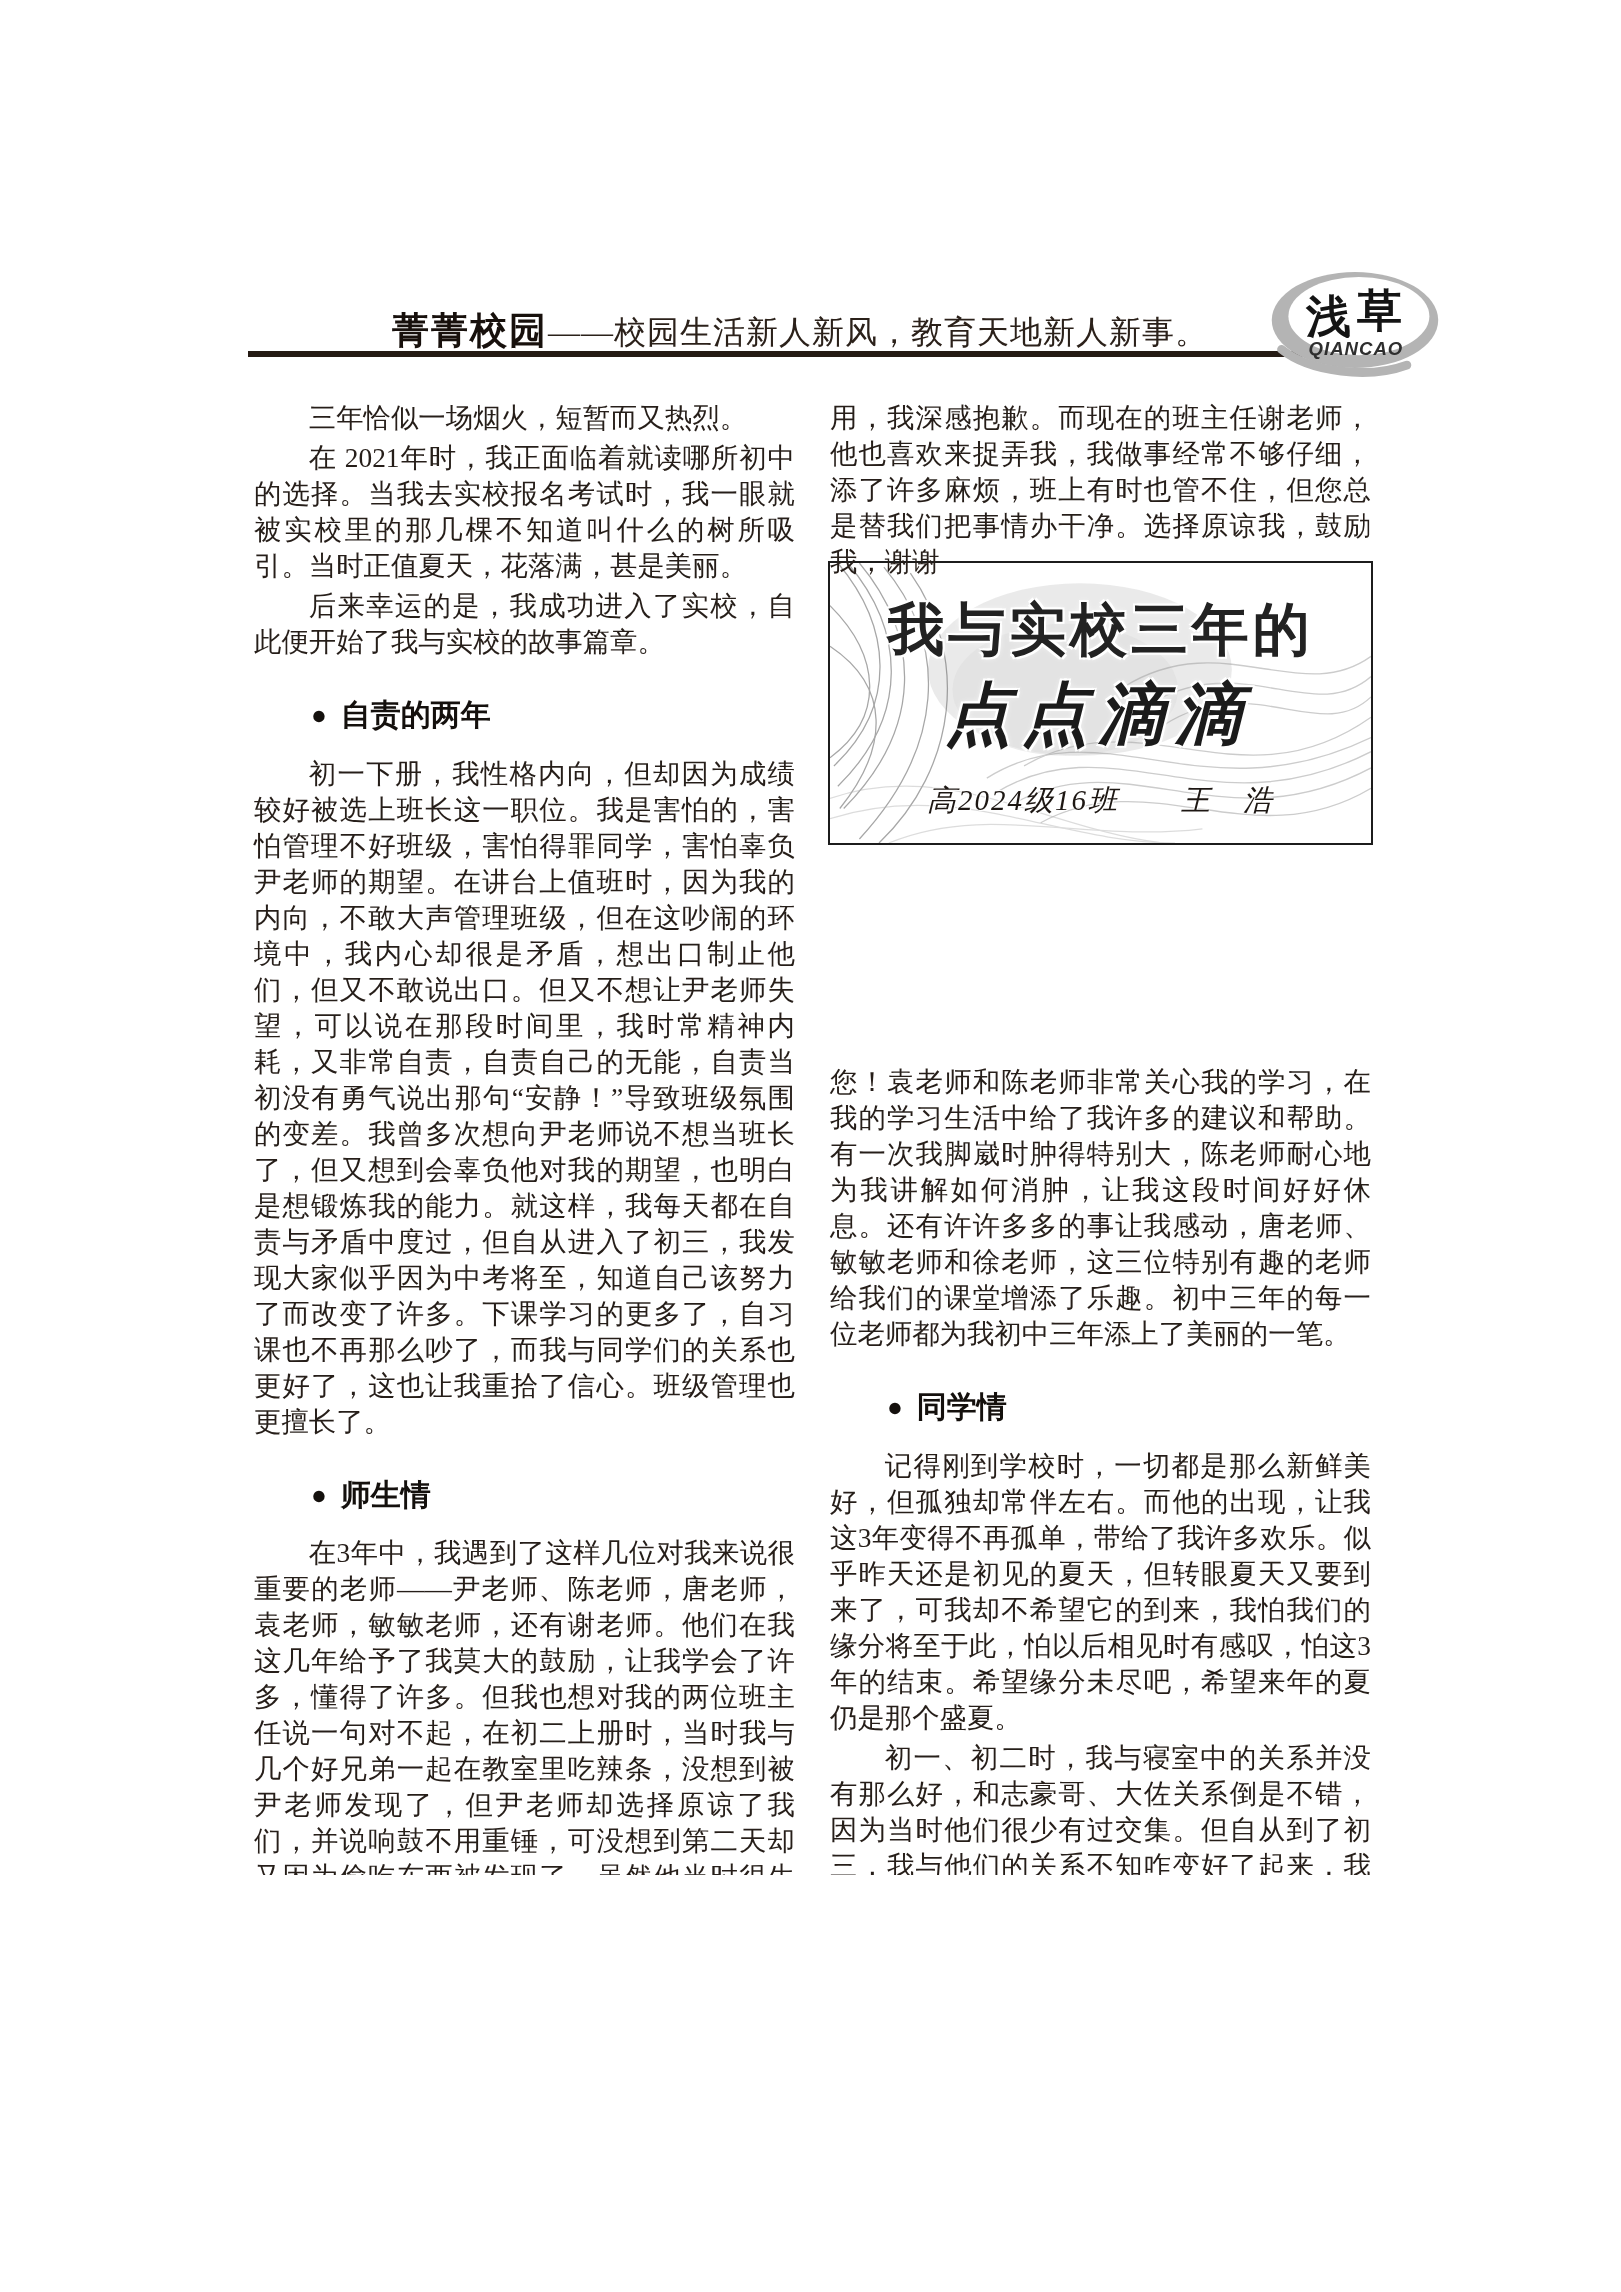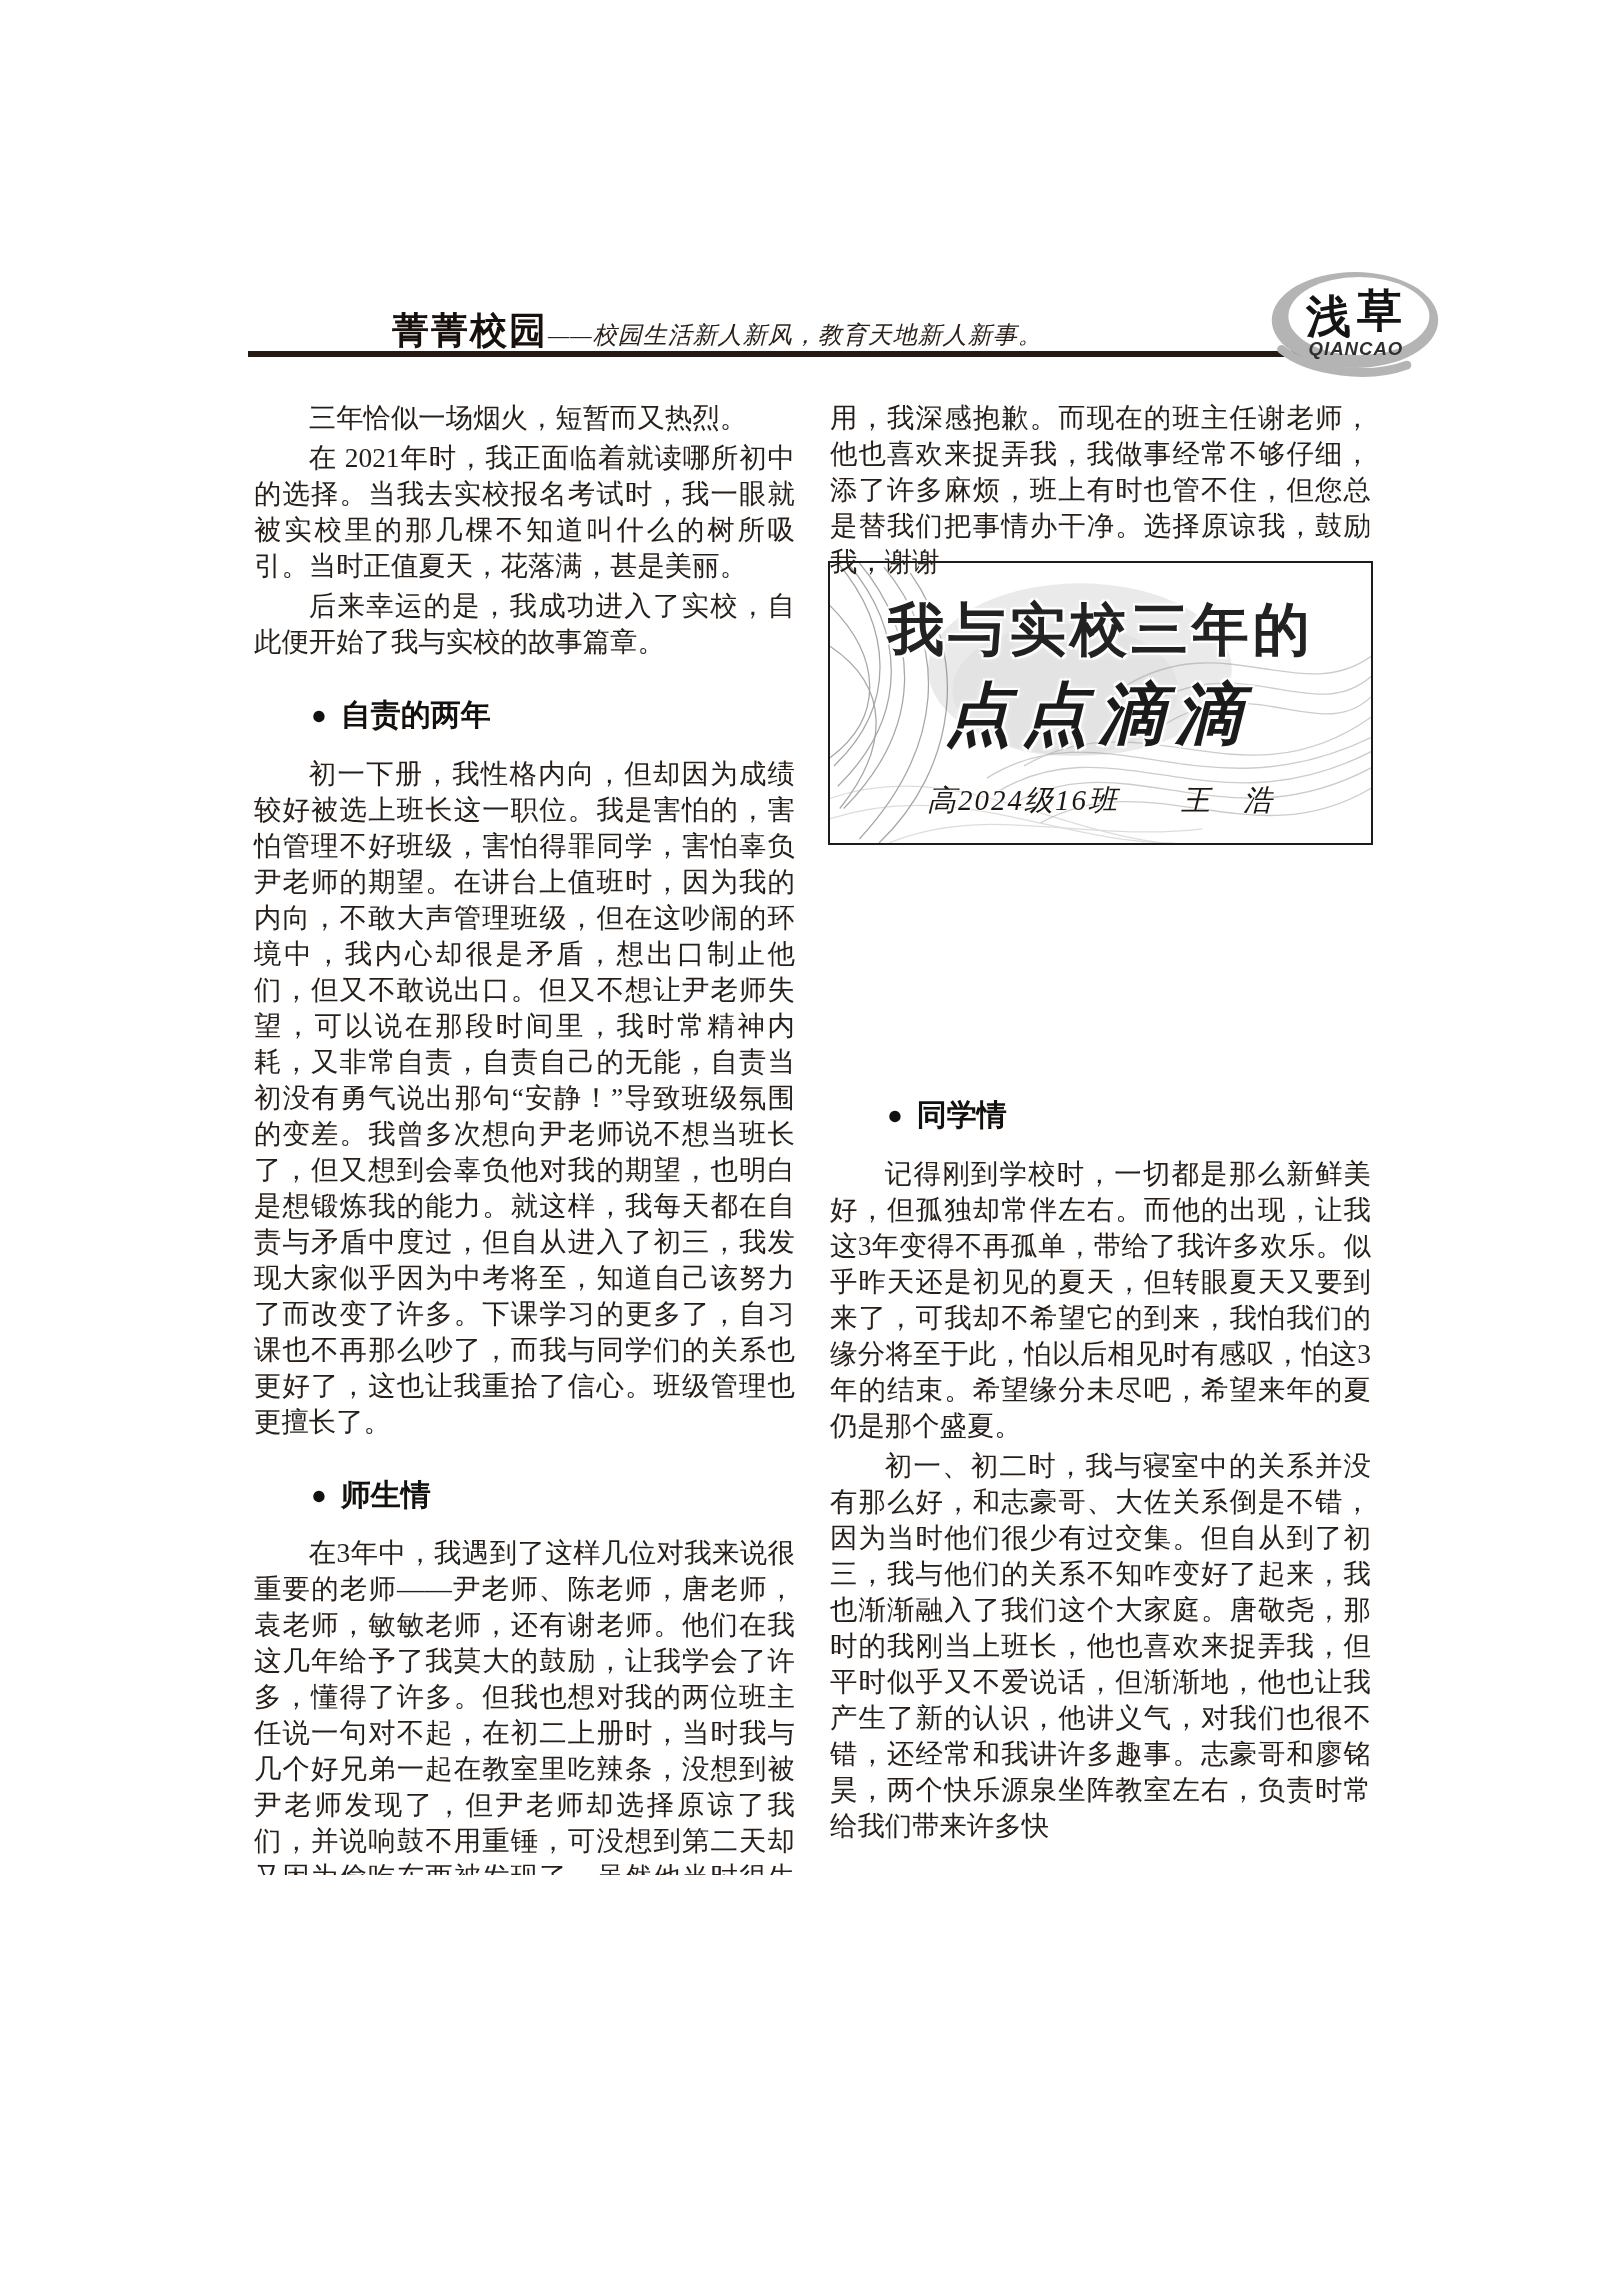--- a/index.html
+++ b/index.html
@@ -14,21 +14,21 @@
   
   .masthead{
     position:absolute;left:392px;top:306px;
     display:flex;align-items:baseline;white-space:nowrap;
   }
   .masthead .bold-title{
     font-family:"Liberation Sans","DejaVu Sans",sans-serif;
     font-weight:900;font-size:37px;letter-spacing:2px;color:#17100c;
   }
   .masthead .subtitle{
-    font-size:24px;color:#2b211a;letter-spacing:1px;font-style:italic;
+    font-size:32px;color:#2b211a;letter-spacing:1px;
   }
   .head-rule{
     position:absolute;left:248px;top:351px;width:1129px;height:5.9px;
     background:#251b14;
   }
   .logo{position:absolute;left:1260px;top:263px;width:188px;height:118px;}
   
   .col{position:absolute;top:396px;width:549px;}
   .col-left{left:250px;}
   .col-right{left:826px;}
@@ -151,20 +151,21 @@
       </g>
     </svg>
     <div class="title-line1">我与实校三年的</div>
     <div class="title-line2">点点滴滴</div>
     <div class="title-byline">高2024级16班　　王　浩</div>
   </div>
 
   <div class="col col-right">
     <p class="cont">用，我深感抱歉。而现在的班主任谢老师，他也喜欢来捉弄我，我做事经常不够仔细，添了许多麻烦，班上有时也管不住，但您总是替我们把事情办干净。选择原谅我，鼓励我，谢谢</p>
     <div style="height:476px"></div>
+    <p class="cont">您！袁老师和陈老师非常关心我的学习，在我的学习生活中给了我许多的建议和帮助。有一次我脚崴时肿得特别大，陈老师耐心地为我讲解如何消肿，让我这段时间好好休息。还有许许多多的事让我感动，唐老师、敏敏老师和徐老师，这三位特别有趣的老师给我们的课堂增添了乐趣。初中三年的每一位老师都为我初中三年添上了美丽的一笔。</p>
     <div class="sec-head">
       <span class="bullet">●</span>
       <span>同学情</span>
     </div>
     <p>记得刚到学校时，一切都是那么新鲜美好，但孤独却常伴左右。而他的出现，让我这3年变得不再孤单，带给了我许多欢乐。似乎昨天还是初见的夏天，但转眼夏天又要到来了，可我却不希望它的到来，我怕我们的缘分将至于此，怕以后相见时有感叹，怕这3年的结束。希望缘分未尽吧，希望来年的夏仍是那个盛夏。</p>
     <p>初一、初二时，我与寝室中的关系并没有那么好，和志豪哥、大佐关系倒是不错，因为当时他们很少有过交集。但自从到了初三，我与他们的关系不知咋变好了起来，我也渐渐融入了我们这个大家庭。唐敬尧，那时的我刚当上班长，他也喜欢来捉弄我，但平时似乎又不爱说话，但渐渐地，他也让我产生了新的认识，他讲义气，对我们也很不错，还经常和我讲许多趣事。志豪哥和廖铭昊，两个快乐源泉坐阵教室左右，负责时常给我们带来许多快</p>
   </div>
 
   <div class="mascot">
     <svg viewBox="0 0 124 168" width="122" height="165">

